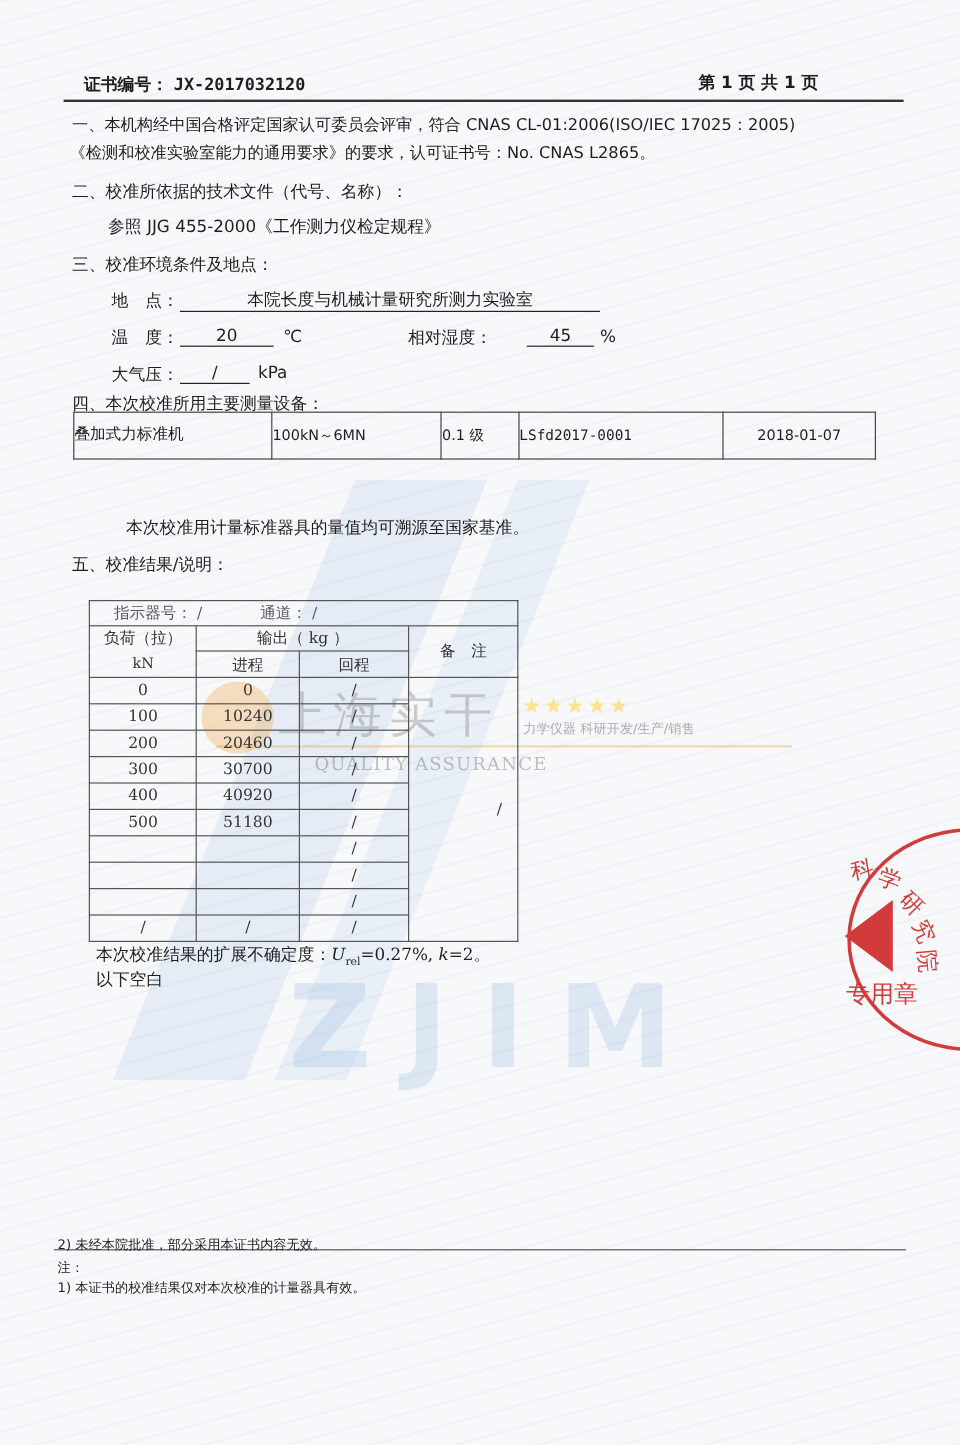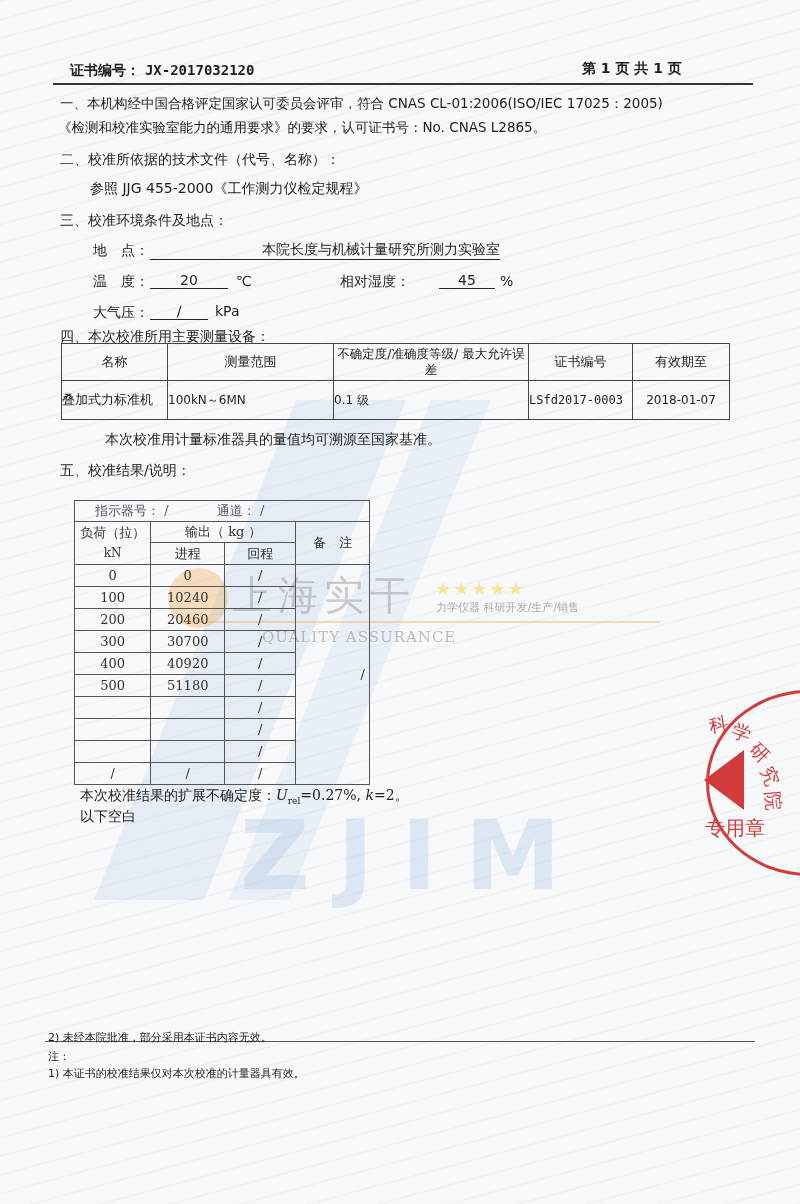--- a/index.html
+++ b/index.html
@@ -82,64 +82,57 @@
 <div class="rule" style="left:53px; top:83px; width:700px; height:2px;"></div>
 
 <div class="abs p" style="left:60px; top:95px; font-size:13.5px;">一、本机构经中国合格评定国家认可委员会评审，符合 CNAS CL-01:2006(ISO/IEC 17025：2005)</div>
 <div class="abs p" style="left:58px; top:119px; font-size:13.5px;">《检测和校准实验室能力的通用要求》的要求，认可证书号：No. CNAS L2865。</div>
 
 <div class="abs p" style="left:60px; top:151px;">二、校准所依据的技术文件（代号、名称）：</div>
 <div class="abs p" style="left:90px; top:180px;">参照 JJG 455-2000《工作测力仪检定规程》</div>
 
 <div class="abs p" style="left:60px; top:212px;">三、校准环境条件及地点：</div>
 <div class="abs p" style="left:93px; top:242px;">地　点：</div>
-<div class="abs p u" style="left:150px; top:241px; width:350px;text-align:right;">本院长度与机械计量研究所测力实验室</div>
+<div class="abs p u" style="left:150px; top:241px; width:350px;">本院长度与机械计量研究所测力实验室</div>
 
 <div class="abs p" style="left:93px; top:273px;">温　度：</div>
 <div class="abs p u" style="left:150px; top:272px; width:78px;">20</div>
 <div class="abs p" style="left:236px; top:273px;">℃</div>
 <div class="abs p" style="left:340px; top:273px;">相对湿度：</div>
 <div class="abs p u" style="left:439px; top:272px; width:56px;">45</div>
 <div class="abs p" style="left:500px; top:273px;">%</div>
 
 <div class="abs p" style="left:93px; top:304px;">大气压：</div>
 <div class="abs p u" style="left:150px; top:303px; width:58px;">/</div>
 <div class="abs p" style="left:215px; top:303px;">kPa</div>
 
 <div class="abs p" style="left:60px; top:328px;">四、本次校准所用主要测量设备：</div>
 <table class="eq" style="left:61px; top:343px; width:669px;">
   <tbody>
-      <tr>
-    <td class="c" style="width:105px; height:36px;">名称</td>
-    <td class="c" style="width:165px;">测量范围</td>
-    <td class="c" style="width:194px; font-size:12.5px; line-height:16px;">不确定度/准确度等级/ 最大允许误差</td>
-    <td class="c" style="width:103px;">证书编号</td>
-    <td class="c">有效期至</td>
-  </tr>
   <tr>
     <td style="height:38px; line-height:18px; font-size:13px;">叠加式力标准机</td>
     <td style="font-size:12px;">100kN～6MN</td>
     <td style="font-size:12px;">0.1 级</td>
-    <td style="font-size:12px; font-family:'DejaVu Sans Mono', monospace;">LSfd2017-0003</td>
+    <td style="font-size:12px; font-family:'DejaVu Sans Mono', monospace;">LSfd2017-0001</td>
     <td style="font-size:12px; text-align:center;">2018-01-07</td>
   </tr>
 </tbody>
   </table>
 <div class="abs p" style="left:105px; top:431px;">本次校准用计量标准器具的量值均可溯源至国家基准。</div>
 
 <div class="abs p" style="left:60px; top:462px;">五、校准结果/说明：</div>
 
 <div class="logo-circle"></div>
 <div class="logo-text">上海实干</div>
 <div class="logo-stars">★★★★★</div>
 <div class="logo-tag">力学仪器 科研开发/生产/销售</div>
 <div class="logo-line"></div>
 <div class="logo-sub">QUALITY ASSURANCE</div>
 
-<table class="res" style="left:74px; top:500px; width:296px;">
+<table class="res" style="left:74px; top:500px; width:358px;">
   <tbody>
       <tr>
     <td colspan="4" style="text-align:left; padding-left:20px; height:20px; color:#556;">
       <span>指示器号：</span>
       <span>/</span>
       <span style="display:inline-block; width:40px;"></span>
       <span>通道：</span>
       <span>/</span>
     </td>
   </tr>

